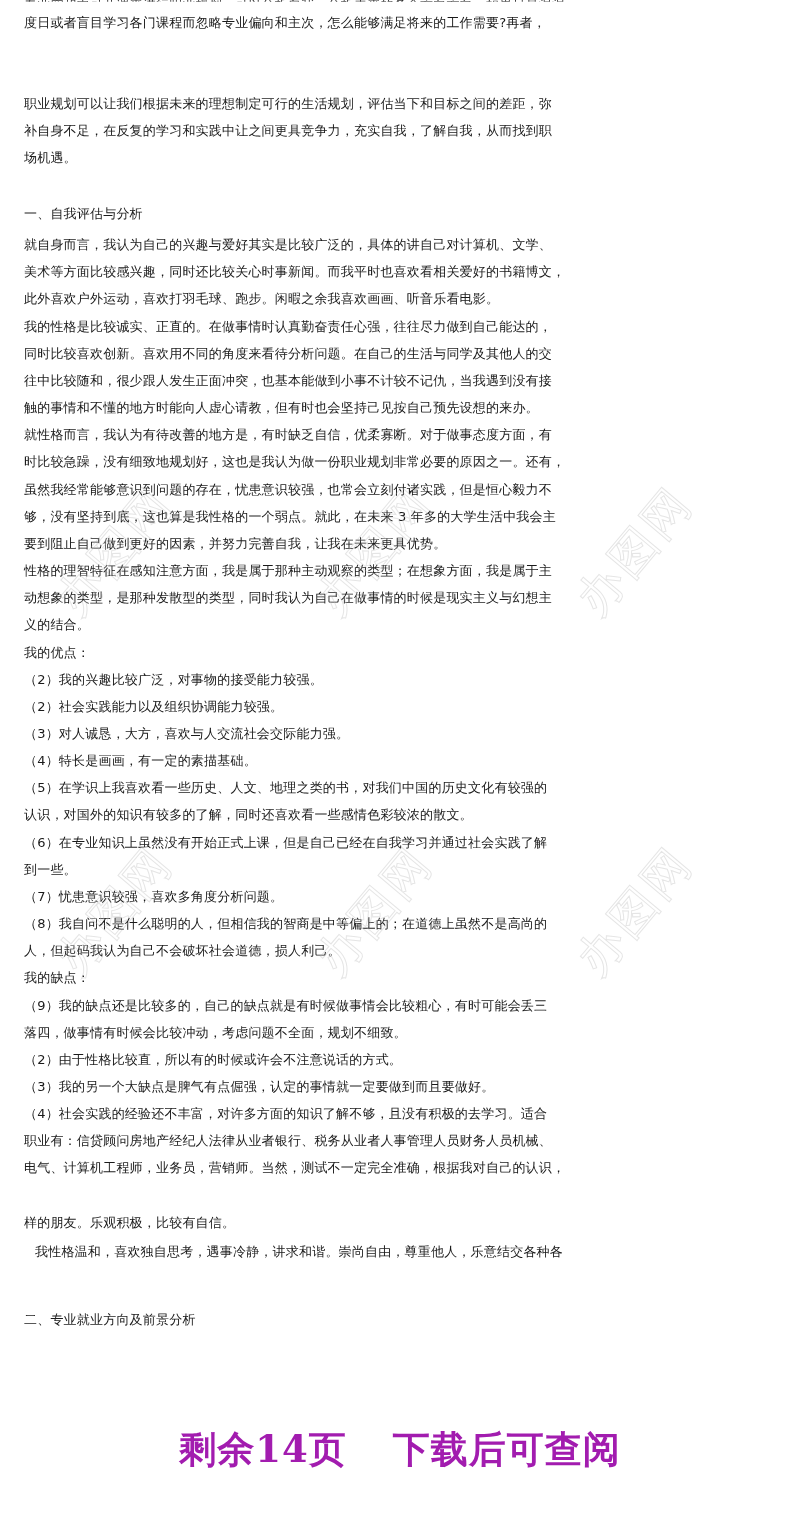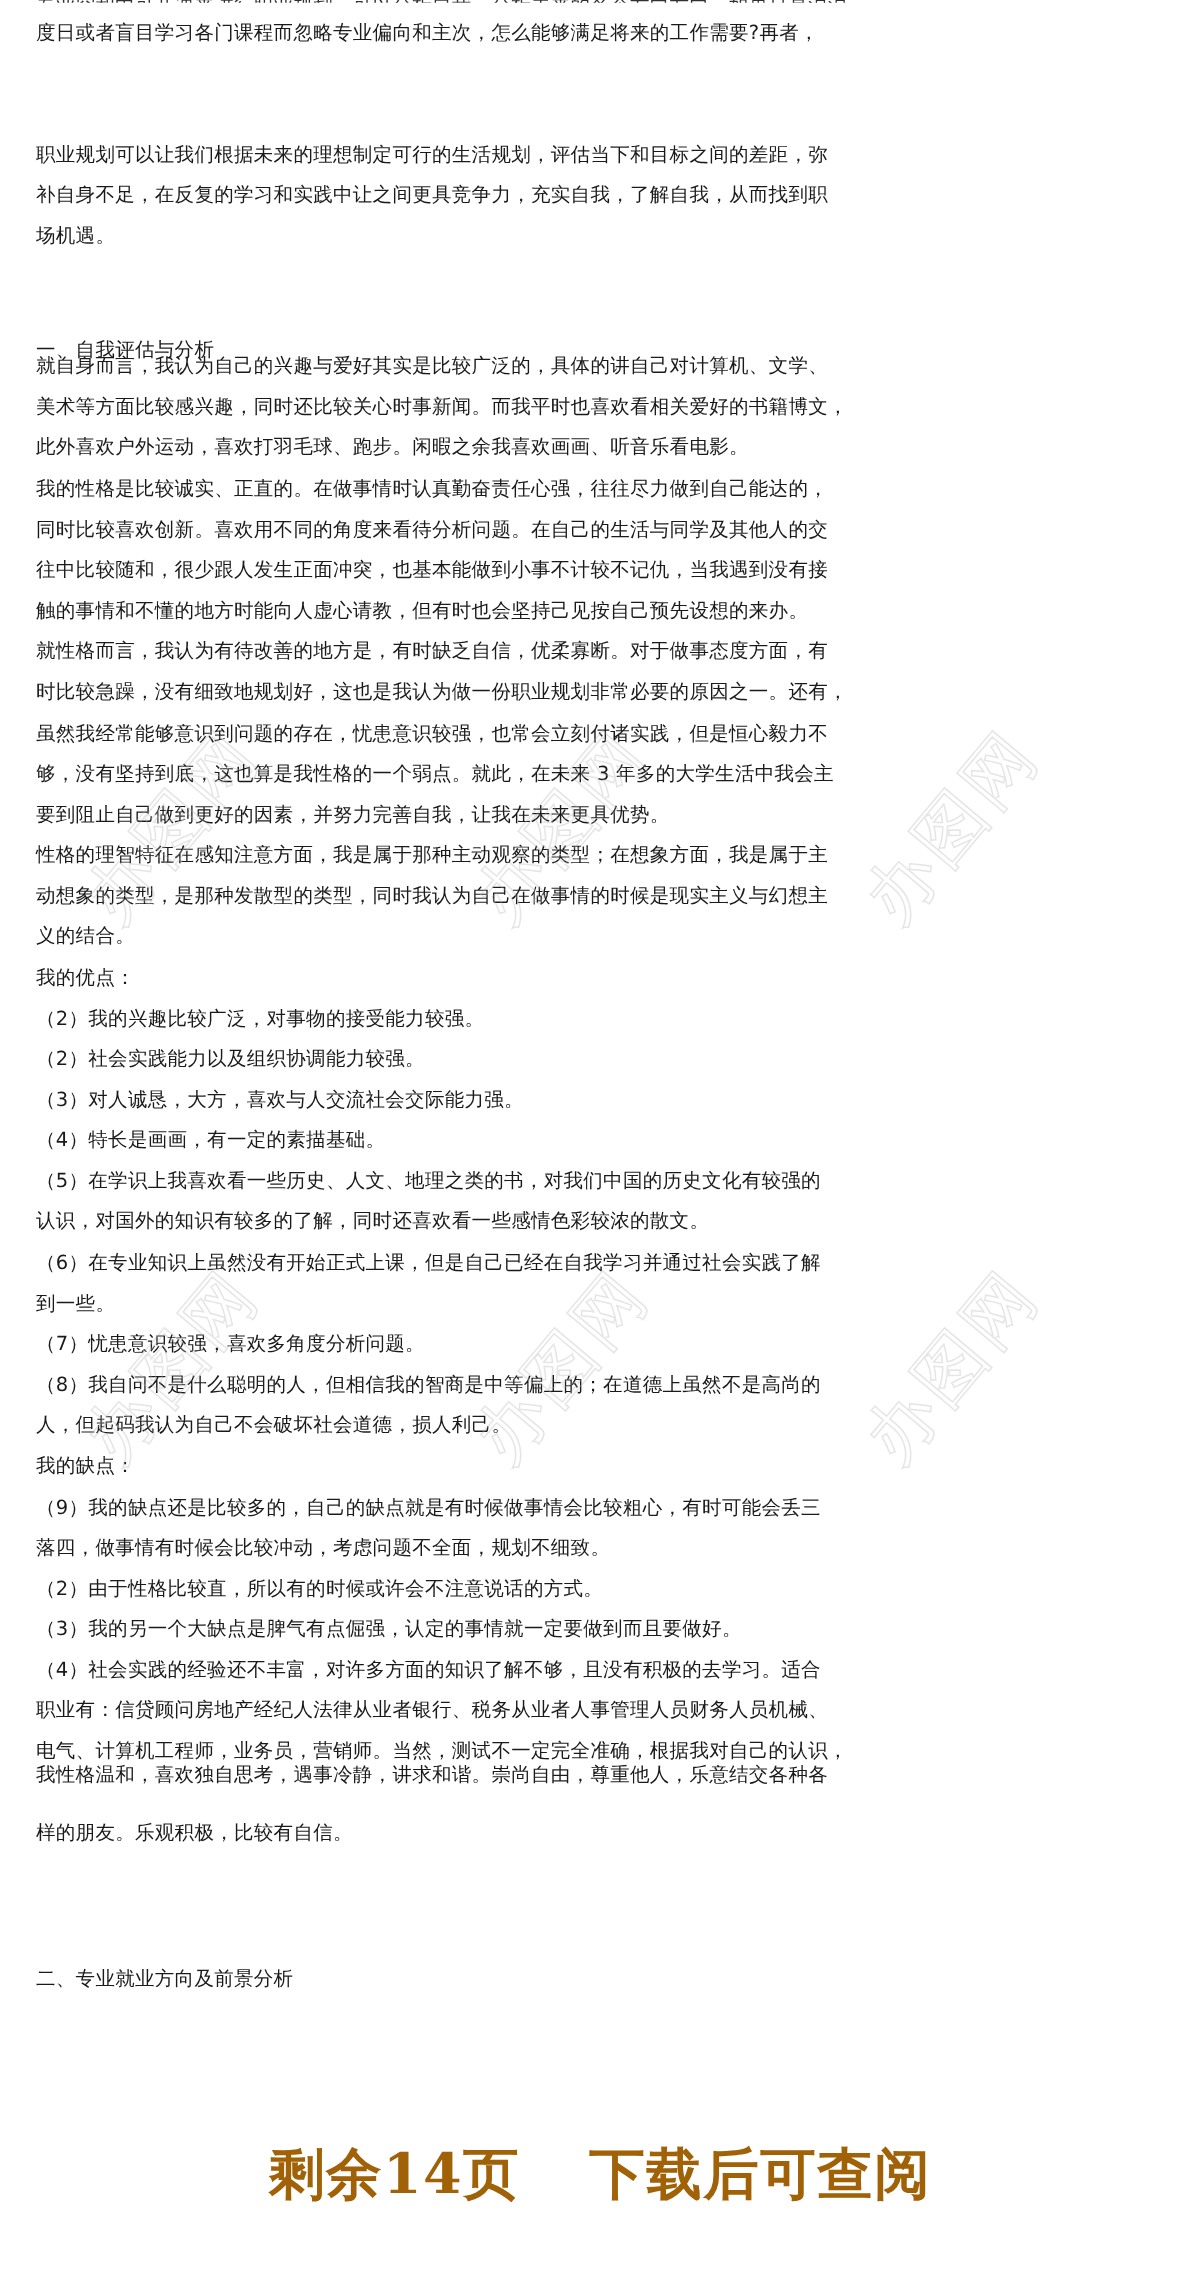--- a/index.html
+++ b/index.html
@@ -52,35 +52,35 @@
       top: 1420px;
       width: 800px;
       height: 60px;
       display: flex;
       justify-content: center;
       align-items: center;
       gap: 46px;
       font-family: "DejaVu Serif", "Liberation Serif", serif;
       font-weight: bold;
       font-size: 37px;
-      color: #a16207;
+      color: #a21caf;
       letter-spacing: 1px;
     }
     .footer-banner span { cursor: pointer; }
   </style>
 </head>
 <body>
 
 <div class="page" id="page">
     <div class="line cutoff" style="top: -9px;">专业空和中可开课来进行职业规划，可以分析自我，分析未来的各个方向方向。如果只是混混</div>
     <div class="line" style="top: 9px;">度日或者盲目学习各门课程而忽略专业偏向和主次，怎么能够满足将来的工作需要?再者，</div>
     <div class="line" style="top: 90px;">职业规划可以让我们根据未来的理想制定可行的生活规划，评估当下和目标之间的差距，弥</div>
     <div class="line" style="top: 117px;">补自身不足，在反复的学习和实践中让之间更具竞争力，充实自我，了解自我，从而找到职</div>
     <div class="line" style="top: 144px;">场机遇。</div>
-    <div class="line" style="top: 220px;">一、自我评估与分析</div>
+    <div class="line" style="top: 200px;">一、自我评估与分析</div>
     <div class="line" style="top: 231px;">就自身而言，我认为自己的兴趣与爱好其实是比较广泛的，具体的讲自己对计算机、文学、</div>
     <div class="line" style="top: 258px;">美术等方面比较感兴趣，同时还比较关心时事新闻。而我平时也喜欢看相关爱好的书籍博文，</div>
     <div class="line" style="top: 285px;">此外喜欢户外运动，喜欢打羽毛球、跑步。闲暇之余我喜欢画画、听音乐看电影。</div>
     <div class="line" style="top: 313px;">我的性格是比较诚实、正直的。在做事情时认真勤奋责任心强，往往尽力做到自己能达的，</div>
     <div class="line" style="top: 340px;">同时比较喜欢创新。喜欢用不同的角度来看待分析问题。在自己的生活与同学及其他人的交</div>
     <div class="line" style="top: 367px;">往中比较随和，很少跟人发生正面冲突，也基本能做到小事不计较不记仇，当我遇到没有接</div>
     <div class="line" style="top: 394px;">触的事情和不懂的地方时能向人虚心请教，但有时也会坚持己见按自己预先设想的来办。</div>
     <div class="line" style="top: 421px;">就性格而言，我认为有待改善的地方是，有时缺乏自信，优柔寡断。对于做事态度方面，有</div>
     <div class="line" style="top: 448px;">时比较急躁，没有细致地规划好，这也是我认为做一份职业规划非常必要的原因之一。还有，</div>
     <div class="line" style="top: 476px;">虽然我经常能够意识到问题的存在，忧患意识较强，也常会立刻付诸实践，但是恒心毅力不</div>
@@ -102,21 +102,21 @@
     <div class="line" style="top: 910px;">（8）我自问不是什么聪明的人，但相信我的智商是中等偏上的；在道德上虽然不是高尚的</div>
     <div class="line" style="top: 937px;">人，但起码我认为自己不会破坏社会道德，损人利己。</div>
     <div class="line" style="top: 964px;">我的缺点：</div>
     <div class="line" style="top: 992px;">（9）我的缺点还是比较多的，自己的缺点就是有时候做事情会比较粗心，有时可能会丢三</div>
     <div class="line" style="top: 1019px;">落四，做事情有时候会比较冲动，考虑问题不全面，规划不细致。</div>
     <div class="line" style="top: 1046px;">（2）由于性格比较直，所以有的时候或许会不注意说话的方式。</div>
     <div class="line" style="top: 1073px;">（3）我的另一个大缺点是脾气有点倔强，认定的事情就一定要做到而且要做好。</div>
     <div class="line" style="top: 1100px;">（4）社会实践的经验还不丰富，对许多方面的知识了解不够，且没有积极的去学习。适合</div>
     <div class="line" style="top: 1127px;">职业有：信贷顾问房地产经纪人法律从业者银行、税务从业者人事管理人员财务人员机械、</div>
     <div class="line" style="top: 1154px;">电气、计算机工程师，业务员，营销师。当然，测试不一定完全准确，根据我对自己的认识，</div>
-    <div class="line" style="top: 1170px;">我性格温和，喜欢独自思考，遇事冷静，讲求和谐。崇尚自由，尊重他人，乐意结交各种各</div>
+    <div class="line" style="top: 1238px; margin-left: 11px;">我性格温和，喜欢独自思考，遇事冷静，讲求和谐。崇尚自由，尊重他人，乐意结交各种各</div>
     <div class="line" style="top: 1209px;">样的朋友。乐观积极，比较有自信。</div>
     <div class="line" style="top: 1306px;">二、专业就业方向及前景分析</div>
   </div>
 
 <div id="watermarks">
     <div class="watermark" style="left: 40px; top: 520px;">办图网</div>
     <div class="watermark" style="left: 300px; top: 520px;">办图网</div>
     <div class="watermark" style="left: 560px; top: 520px;">办图网</div>
     <div class="watermark" style="left: 40px; top: 880px;">办图网</div>
     <div class="watermark" style="left: 300px; top: 880px;">办图网</div>

